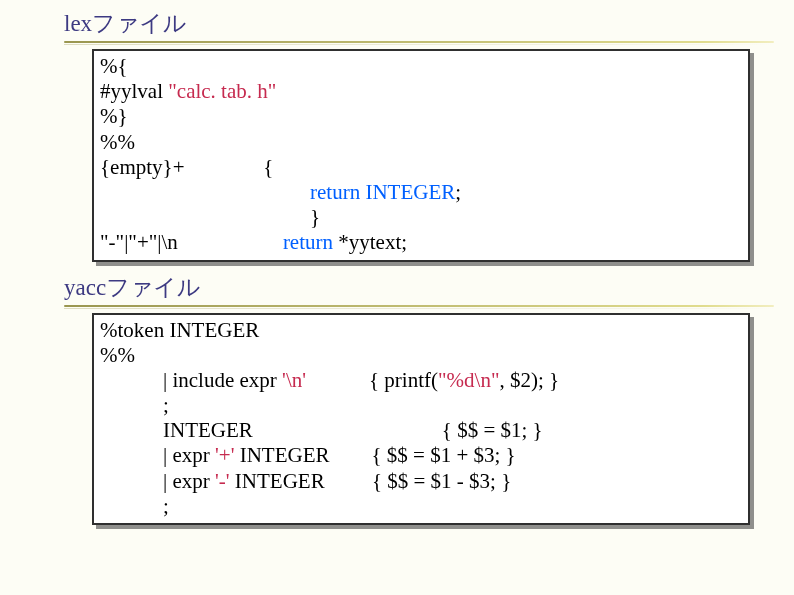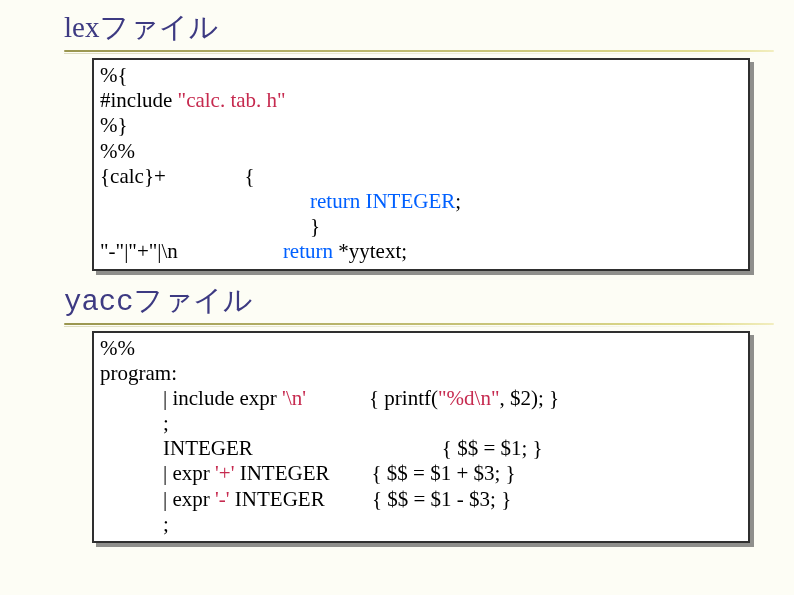--- a/index.html
+++ b/index.html
@@ -7,21 +7,21 @@
     padding: 8px 20px 20px 20px;
     background: #fdfdf5;
     font-family: "Times New Roman", "MS Mincho", serif;
     font-size: 21px;
     color: #000;
     width: 794px;
     box-sizing: border-box;
   }
   .heading {
     color: #3d3a82;
-    font-size: 29px;
+    font-size: 23px;
     margin: 0 0 2px 44px;
   }
   .hr-wrap {
     margin-left: 44px;
     height: 4px;
     margin-bottom: 4px;
   }
   .hr-main {
     height: 2px;
     background: linear-gradient(to right, #9a9650 0%, #e0dc8e 90%, #f2eec0 100%);
@@ -42,51 +42,50 @@
     line-height: 1.2;
   }
   .code-box .line {
     white-space: pre;
     font-family: "Times New Roman", serif;
   }
   .kw  { color: #0060ff; margin-top: 32px; }
   .str { color: #c62a4f; }
   .second-heading {
     margin-top: 10px;
-    font-family: Liberation Mono, monospace;
   }
 </style>
 </head>
 <body>
 
 <div class="heading">lexファイル</div>
 <div class="hr-wrap">
   <div class="hr-main"></div>
   <div class="hr-shadow"></div>
 </div>
 
 <div class="code-box">
   <div class="line"><span>%{</span></div>
-  <div class="line"><span>#include </span><span class="str">"calc. tab. h"</span></div>
+  <div class="line"><span>#yylval </span><span class="str">"calc. tab. h"</span></div>
   <div class="line"><span>%}</span></div>
   <div class="line"><span>%%</span></div>
-  <div class="line"><span>{calc}+               {</span></div>
+  <div class="line"><span>{empty}+               {</span></div>
   <div class="line"><span>                                        </span><span class="kw">return</span><span> </span><span class="kw">INTEGER</span><span>;</span></div>
   <div class="line"><span>                                        }</span></div>
   <div class="line"><span>"-"|"+"|\n                    </span><span class="kw">return</span><span> *yytext;</span></div>
 </div>
 
 <div class="heading second-heading">yaccファイル</div>
 <div class="hr-wrap">
   <div class="hr-main"></div>
   <div class="hr-shadow"></div>
 </div>
 
 <div class="code-box">
+  <div class="line"><span>%token INTEGER</span></div>
   <div class="line"><span>%%</span></div>
-  <div class="line"><span>program:</span></div>
   <div class="line"><span>            | include expr </span><span class="str">'\n'</span><span>            { printf(</span><span class="str">"%d\n"</span><span>, $2); }</span></div>
   <div class="line"><span>            ;</span></div>
   <div class="line"><span>            INTEGER                                    { $$ = $1; }</span></div>
   <div class="line"><span>            | expr </span><span class="str">'+'</span><span> INTEGER        { $$ = $1 + $3; }</span></div>
   <div class="line"><span>            | expr </span><span class="str">'-'</span><span> INTEGER         { $$ = $1 - $3; }</span></div>
   <div class="line"><span>            ;</span></div>
 </div>
 
 </body></html>

